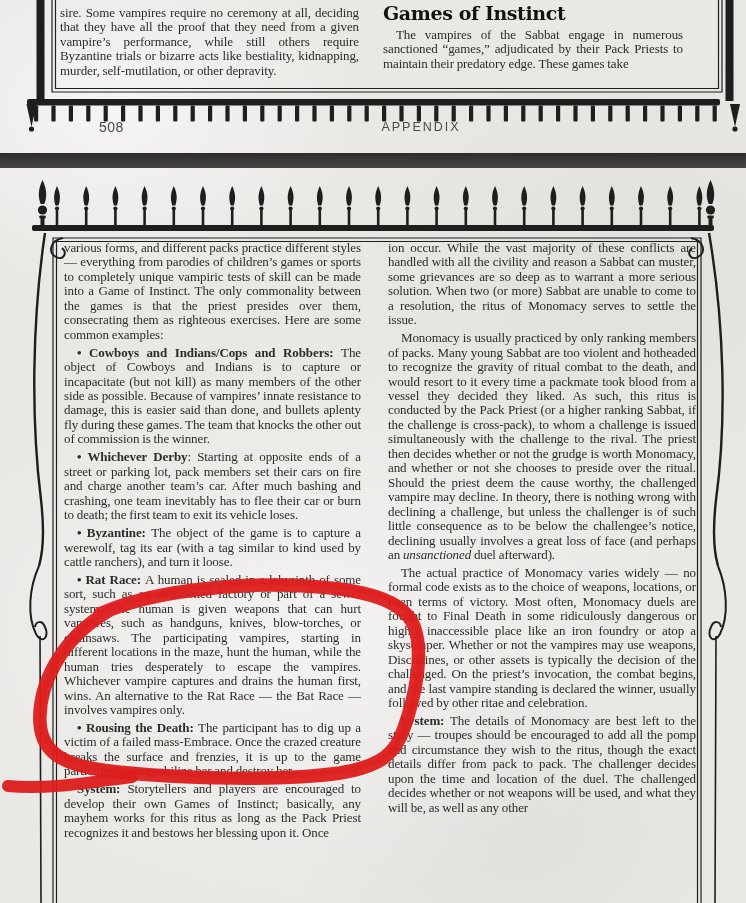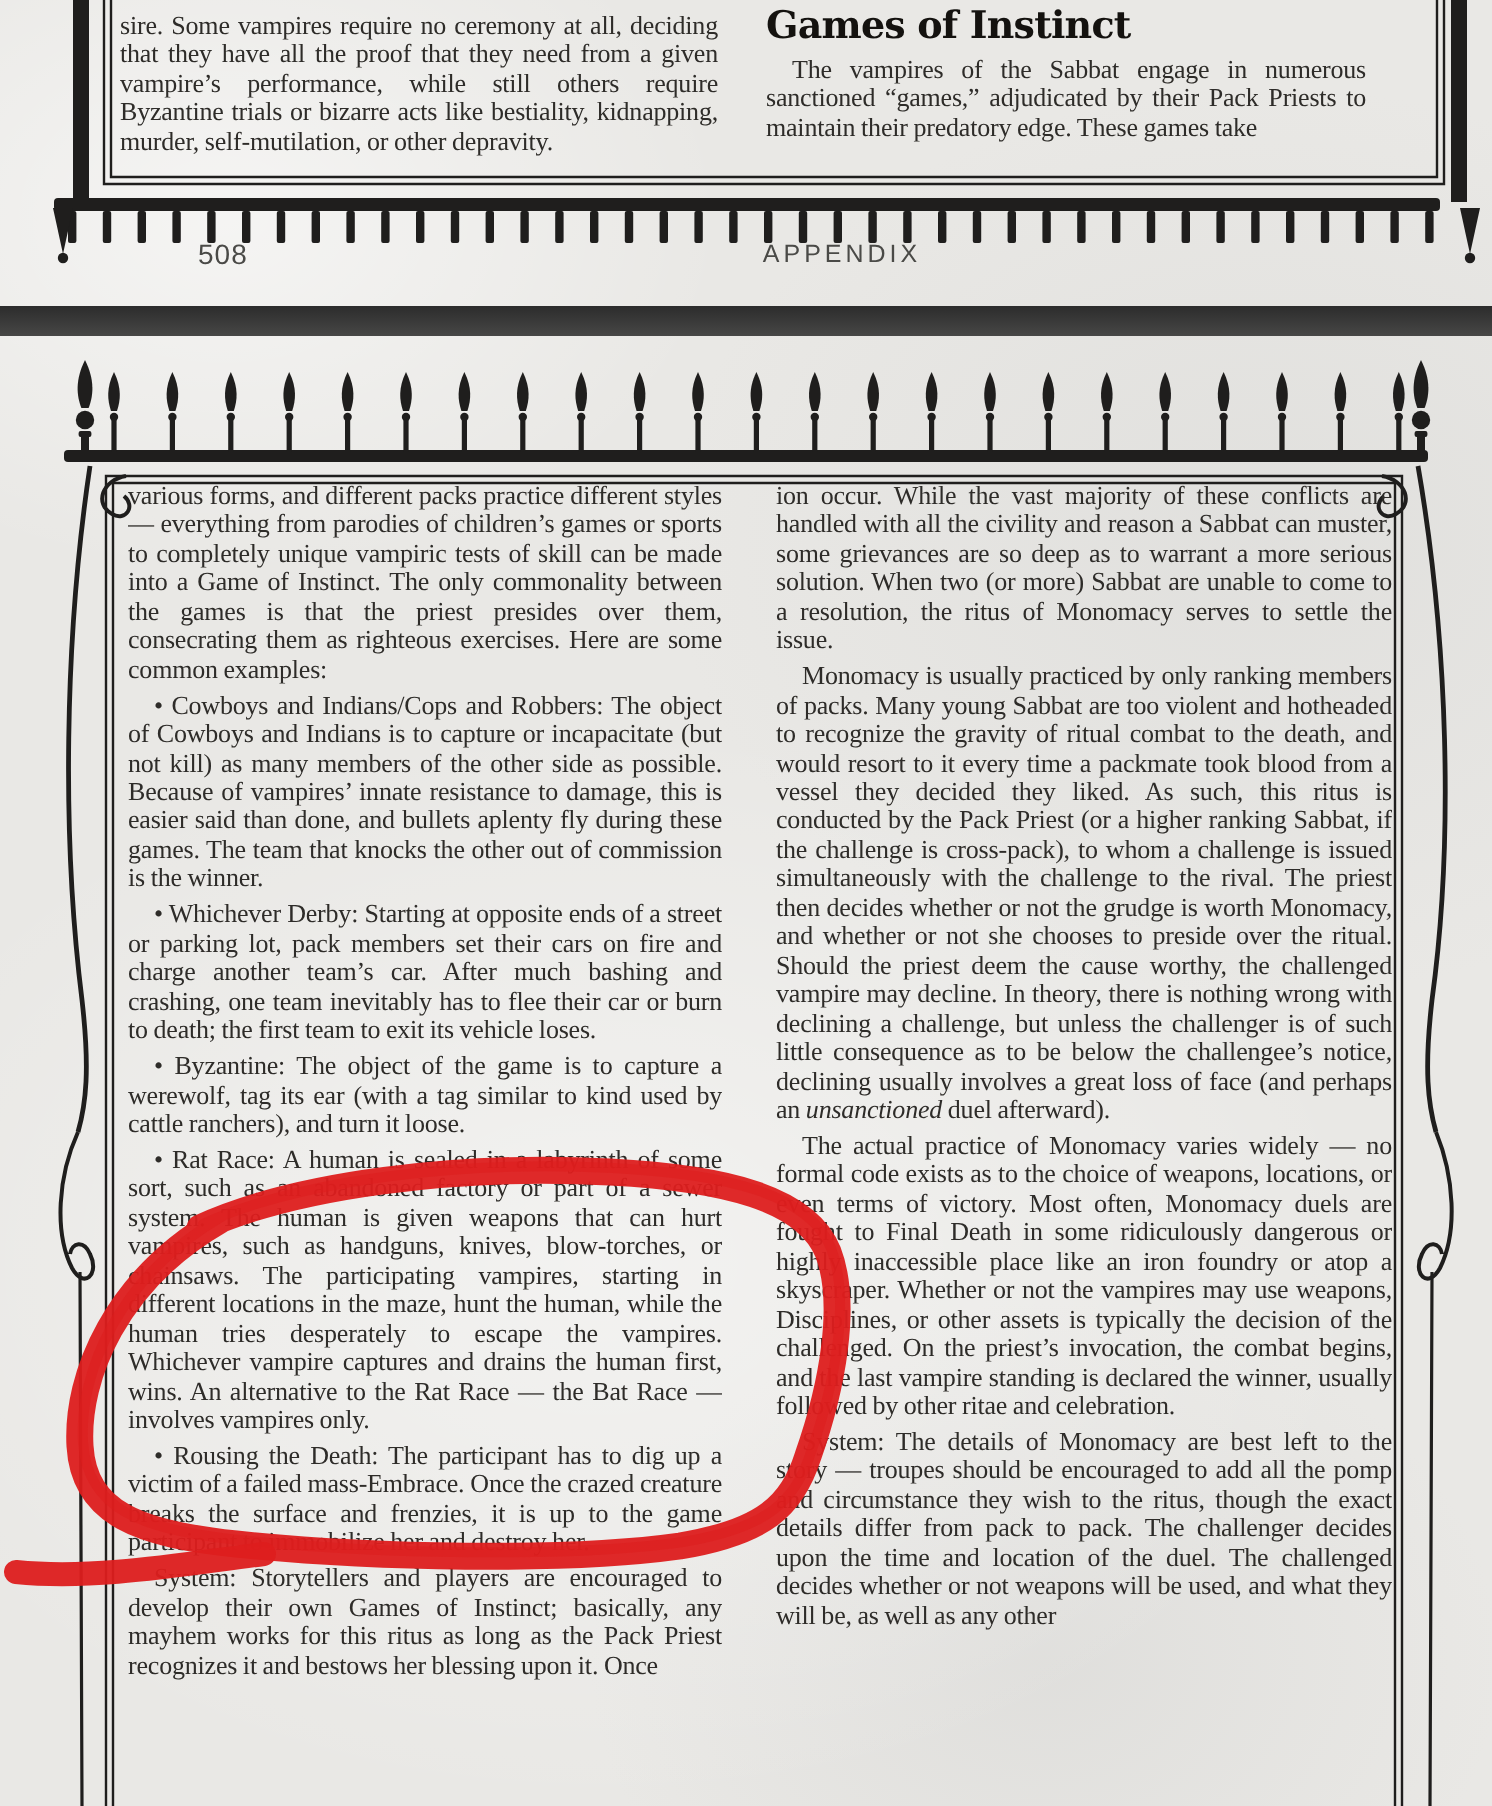--- a/index.html
+++ b/index.html
@@ -15,21 +15,21 @@
   }
   #stage{position:absolute;inset:0;}
   svg.layer{position:absolute;left:0;top:0;pointer-events:none;}
   #ironwork{z-index:1;}
   .textlayer{position:absolute;z-index:2;overflow:hidden;}
   #annot{z-index:3;}
   .para{margin:0 0 3.5px;text-align:justify;text-indent:13px;
         font-size:13px;line-height:14.45px;color:var(--text,#2e2c29);
         letter-spacing:-0.1px;word-spacing:-0.3px;}
   .para.noindent{text-indent:0;}
-  .b{font-weight:normal;}
+  .b{font-weight:bold;}
   .i{font-style:italic;}
   .heading{font-family:"DejaVu Serif",serif;font-weight:bold;font-size:19px;
            letter-spacing:-0.4px;margin:0 0 4px;color:#14120f;}
   
   #p1c1{left:60px;top:6px;width:299px;height:88px;}
   #p1c2{left:383px;top:2px;width:300px;height:92px;}
   
   #footer{position:absolute;left:0;top:118px;width:746px;height:20px;z-index:2;
           font-family:"Liberation Sans",sans-serif;color:#4a4a47;}
   #pagenum{position:absolute;left:55px;top:1px;font-size:14px;letter-spacing:.5px;margin-left:44px;}

